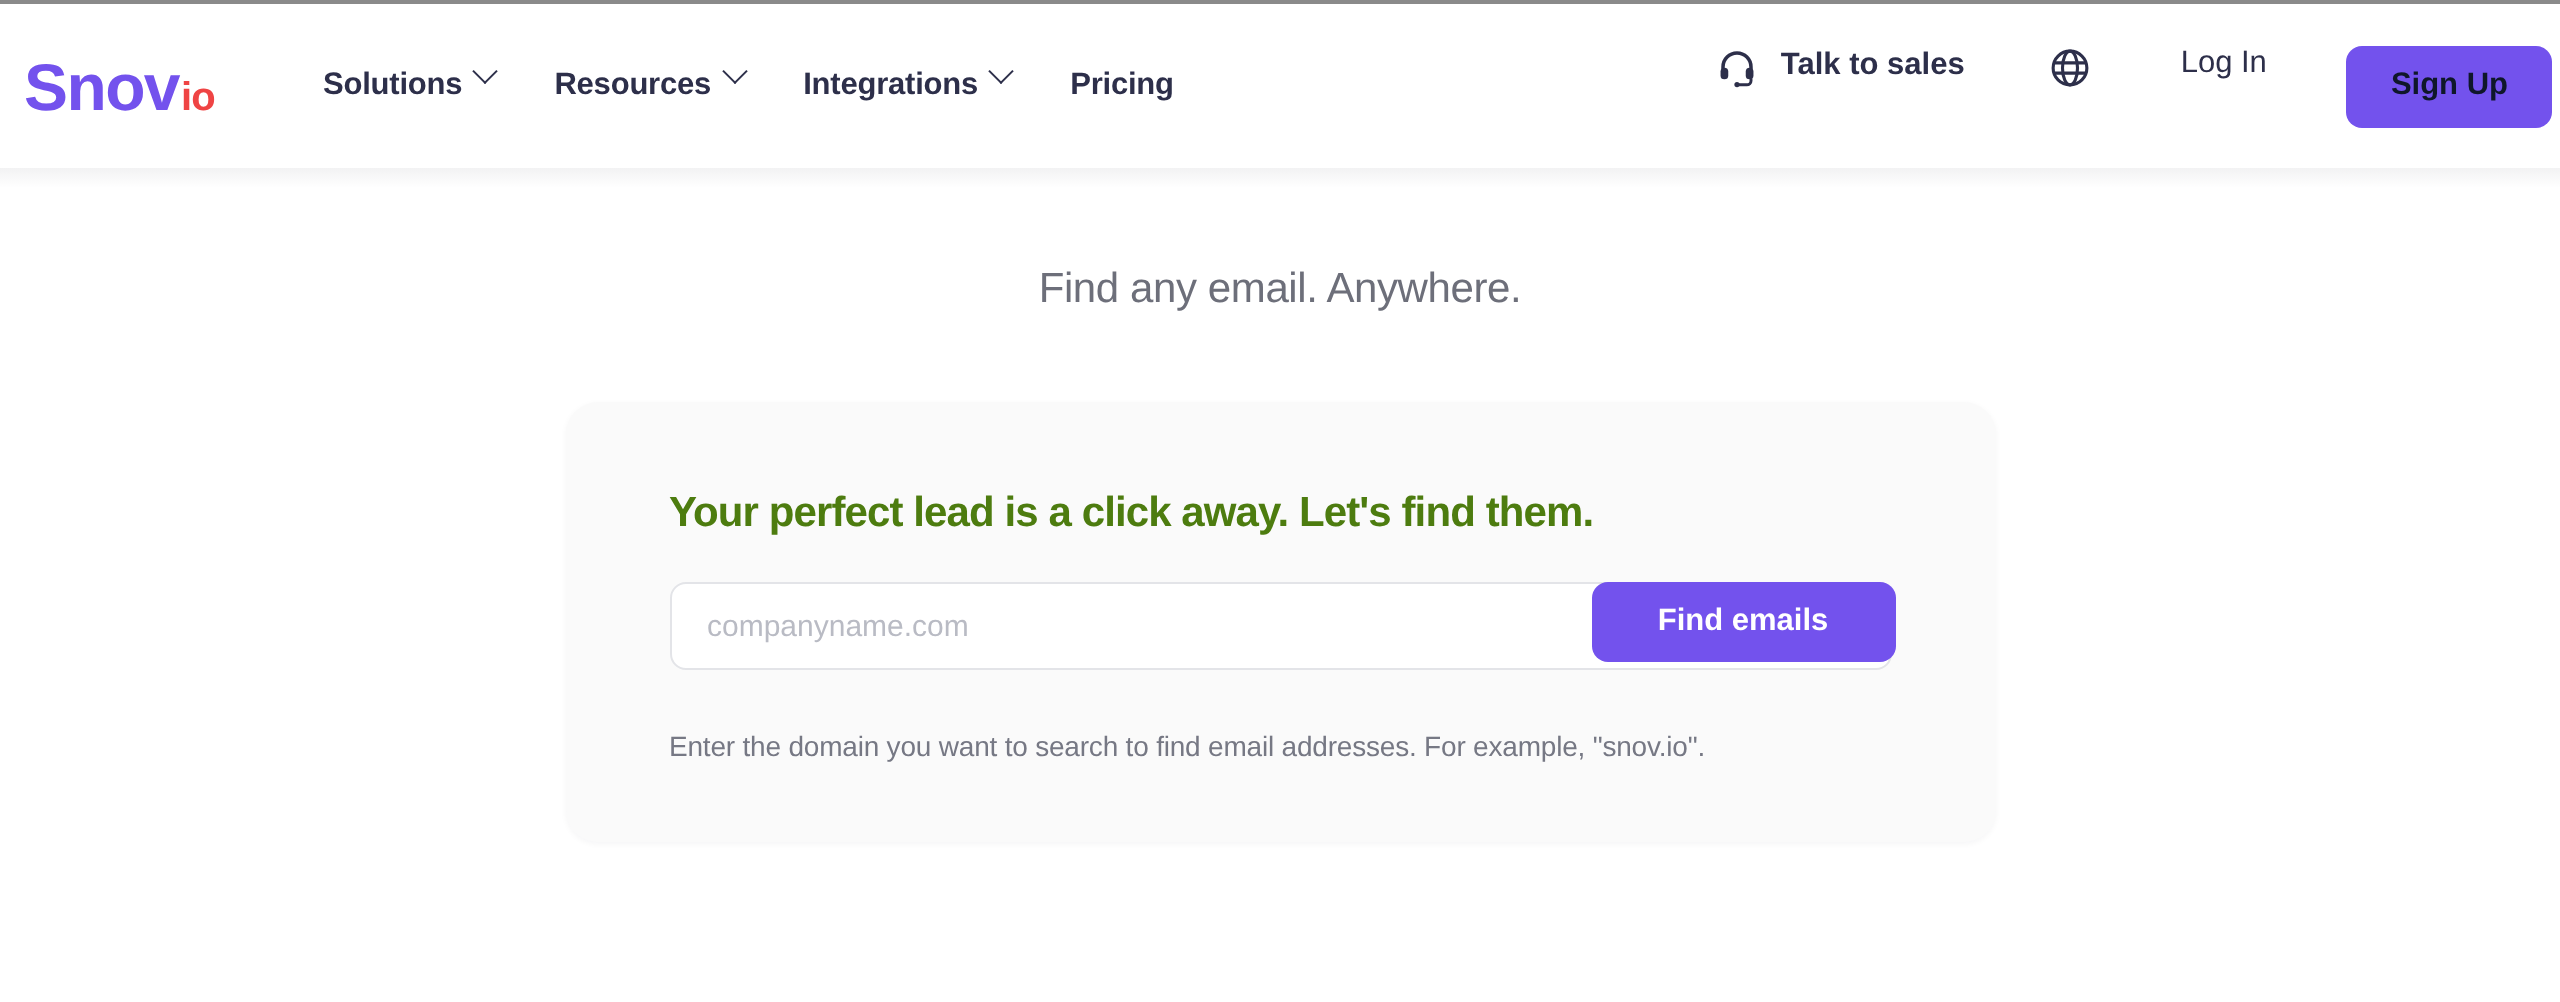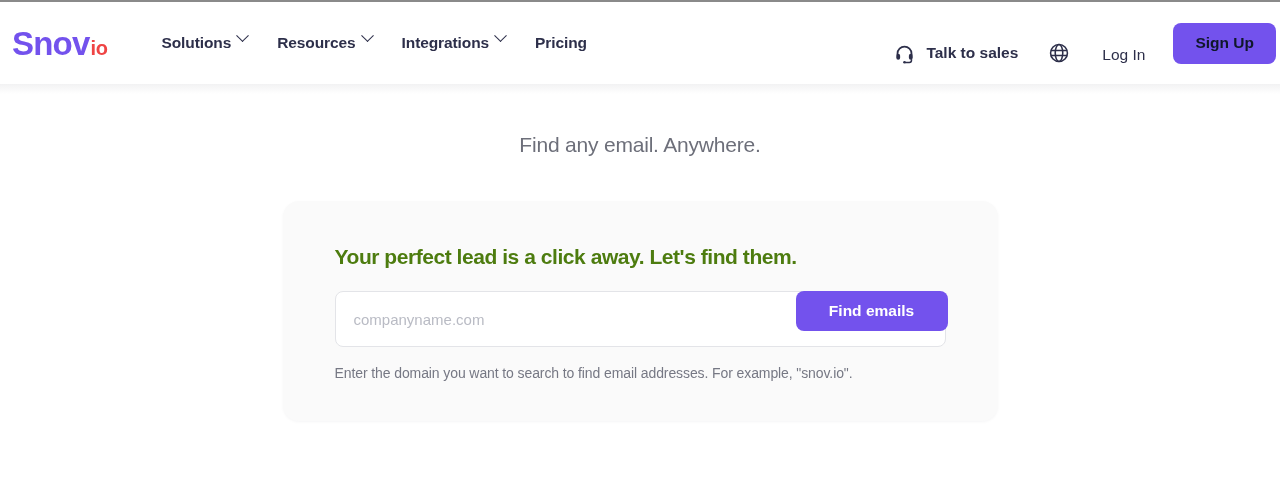--- a/index.html
+++ b/index.html
@@ -91,22 +91,22 @@
     border-right: 1.6px solid #2d2f4a;
     border-bottom: 1.6px solid #2d2f4a;
     transform: rotate(45deg) translate(-2px, -2px);
     flex: 0 0 auto;
   }
 
   
   .header-right {
     margin-left: auto;
     display: flex;
-    align-items: flex-end;
-    gap: 4px;
+    align-items: flex-start;
+    gap: 16px;
   }
   .talk-to-sales {
     display: flex;
     align-items: center;
     gap: 11px;
     font-size: 15.5px;
     font-weight: bold;
     color: #2d2f4a;
     cursor: pointer;
     white-space: nowrap;
@@ -183,21 +183,21 @@
     margin-bottom: 22px;
   }
   .search-row {
     display: flex;
     align-items: stretch;
     position: relative;
     height: 56px;
   }
   .domain-input {
     flex: 1;
-    height: 56px;
+    height: 44px;
     border: 1px solid #e3e4e8;
     border-radius: 8px;
     background: #ffffff;
     font-size: 15px;
     font-family: inherit;
     color: #2d2f4a;
     padding: 12px 18px;
     outline: none;
   }
   .domain-input::placeholder {

